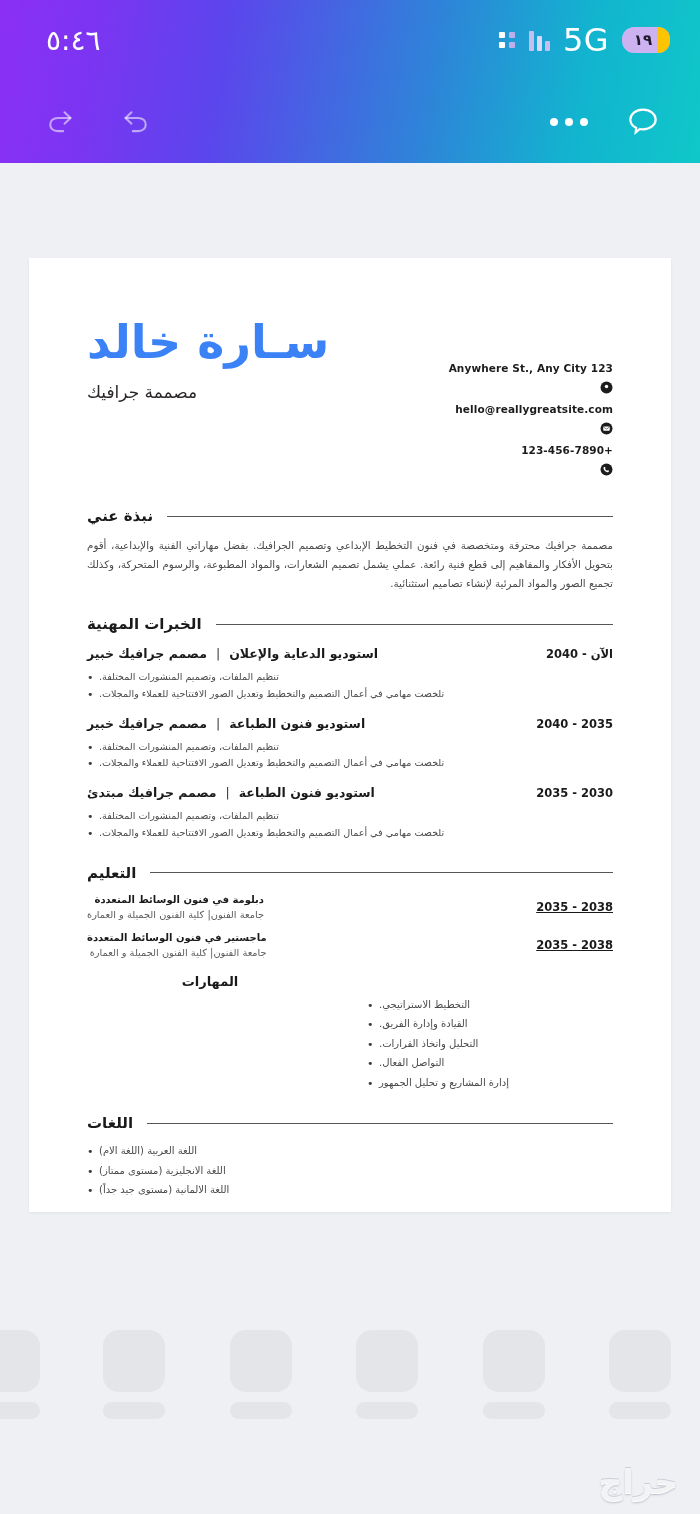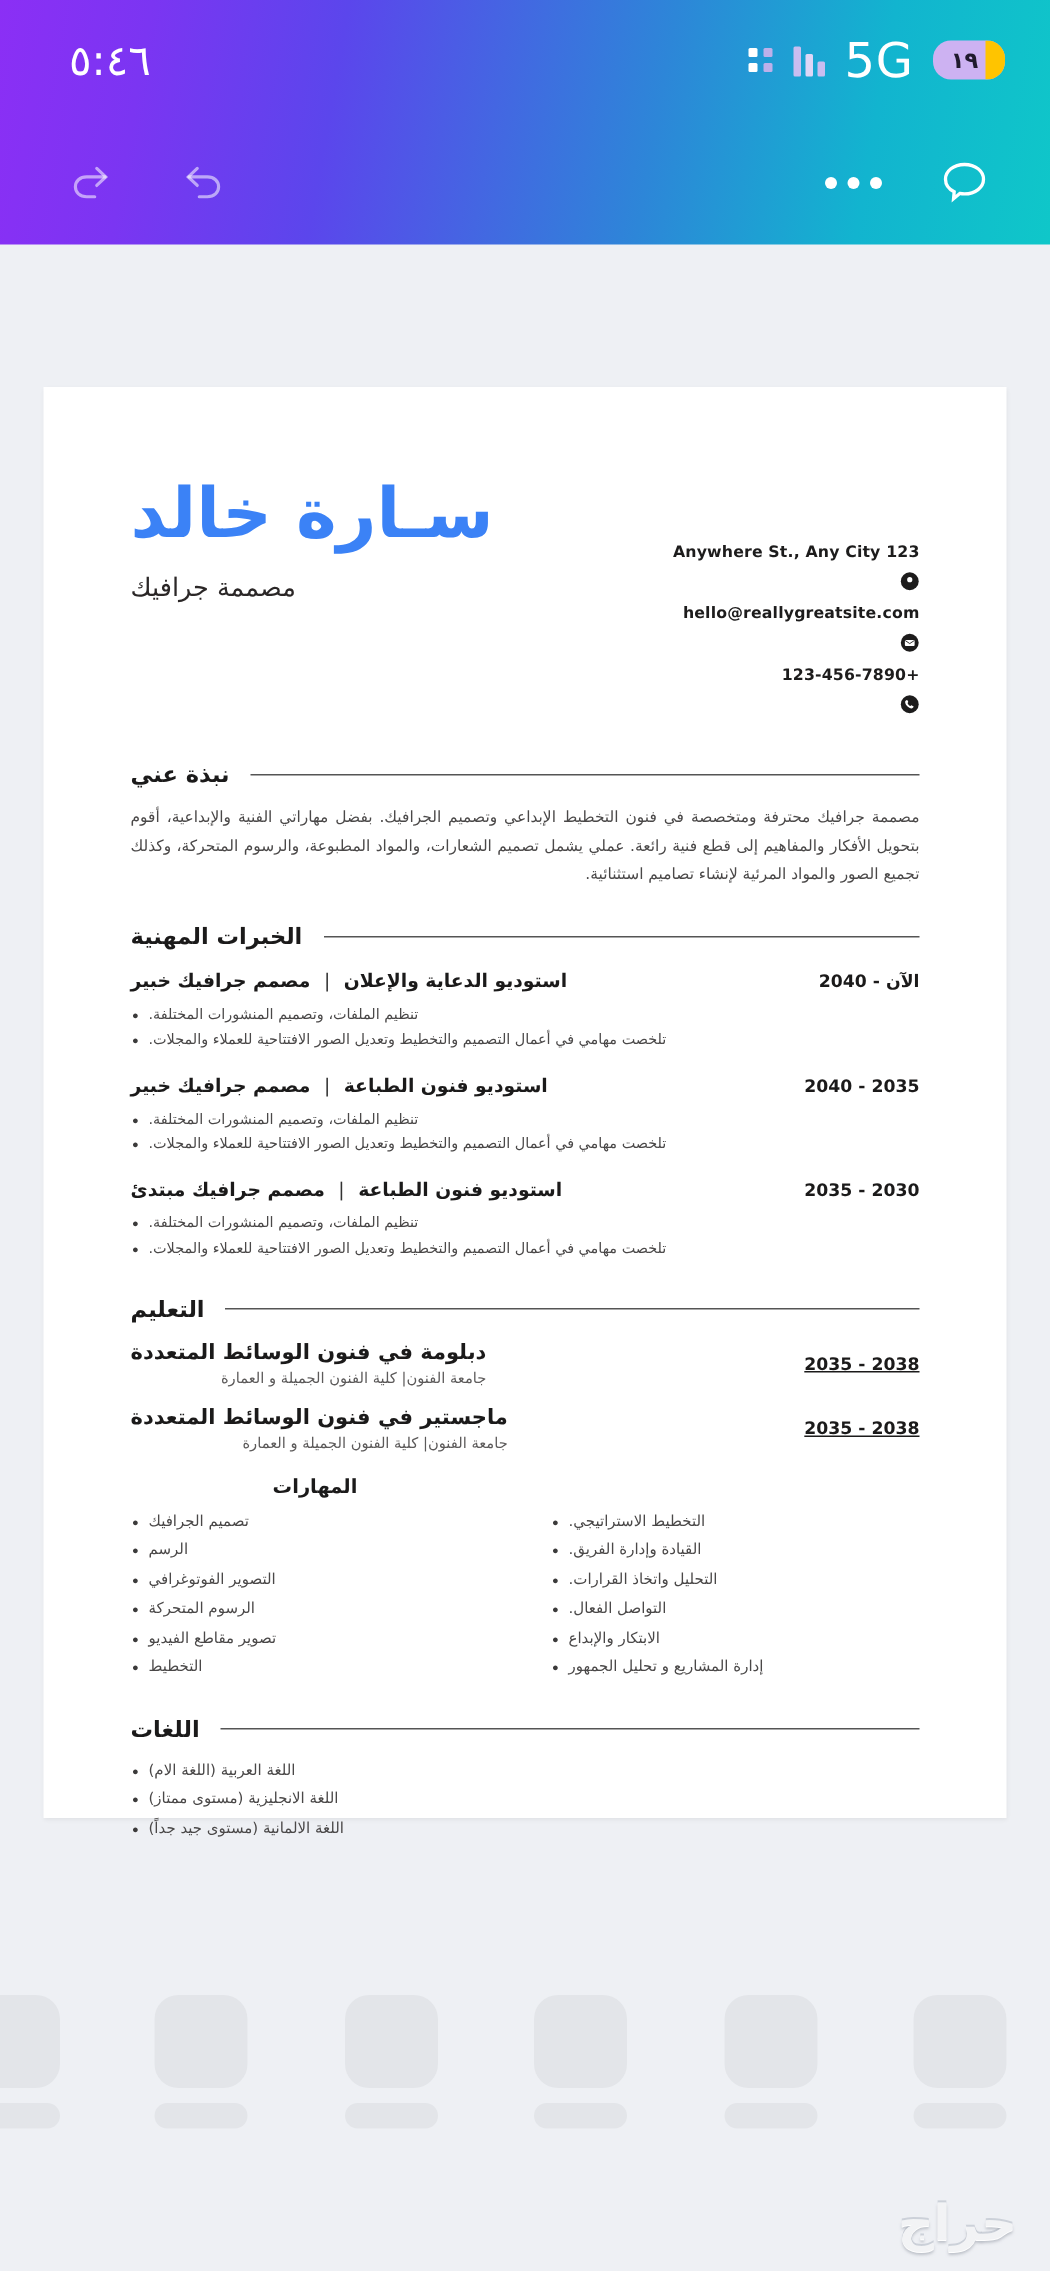--- a/index.html
+++ b/index.html
@@ -103,21 +103,21 @@
   ul.bul li{
     font-size:9.6px; color:#4a4848; line-height:1.75;
     position:relative; padding-left:12px; text-align:left;
   }
   ul.bul li:before{
     content:"\2022"; position:absolute; left:0; top:-1px; font-size:11px; color:#3b3a3a;
   }
 
   
   .edu{ margin-top:12px; display:flex; justify-content:space-between; align-items:center; }
-  .edu-deg{ font-size:14px; font-weight:700; color:#1b1a1a; }
+  .edu-deg{ font-size:10px; font-weight:700; color:#1b1a1a; }
   .edu-school{ font-size:9.8px; color:#5c5a5a; margin-top:4px; }
   .edu-date{ font-size:11.5px; font-weight:700; color:#1b1a1a; direction:ltr;text-decoration:underline; }
 
   
   .cols{ display:flex; gap:34px; margin-top:16px; }
   .col{ flex:1; min-width:0; }
   .skill-title{ font-size:13px; font-weight:700; color:#1b1a1a; text-align:center; }
   ul.skills{ list-style:none; margin-top:6px; }
   ul.skills li{
     font-size:10px; color:#4a4848; line-height:1.95;
@@ -311,34 +311,25 @@
     </div>
 
     <div class="cols">
       <div class="col">
         <div class="skill-title" style="visibility:hidden">&nbsp;</div>
         <ul class="skills">
           <li>التخطيط الاستراتيجي.</li>
           <li>القيادة وإدارة الفريق.</li>
           <li>التحليل واتخاذ القرارات.</li>
           <li>التواصل الفعال.</li>
-          <li>الابتكار والإبداع</li>
           <li>إدارة المشاريع و تحليل الجمهور</li>
         </ul>
       </div>
       <div class="col">
         <div class="skill-title">المهارات</div>
-        <ul class="skills">
-          <li>تصميم الجرافيك</li>
-          <li>الرسم</li>
-          <li>التصوير الفوتوغرافي</li>
-          <li>الرسوم المتحركة</li>
-          <li>تصوير مقاطع الفيديو</li>
-          <li>التخطيط</li>
-        </ul>
       </div>
     </div>
 
     <div class="cols" style="margin-top:22px">
       <div class="col">
         <div class="sec-head">
           <div class="sec-title">اللغات</div>
           <div class="rule"></div>
         </div>
         <ul class="skills" style="margin-top:9px">

